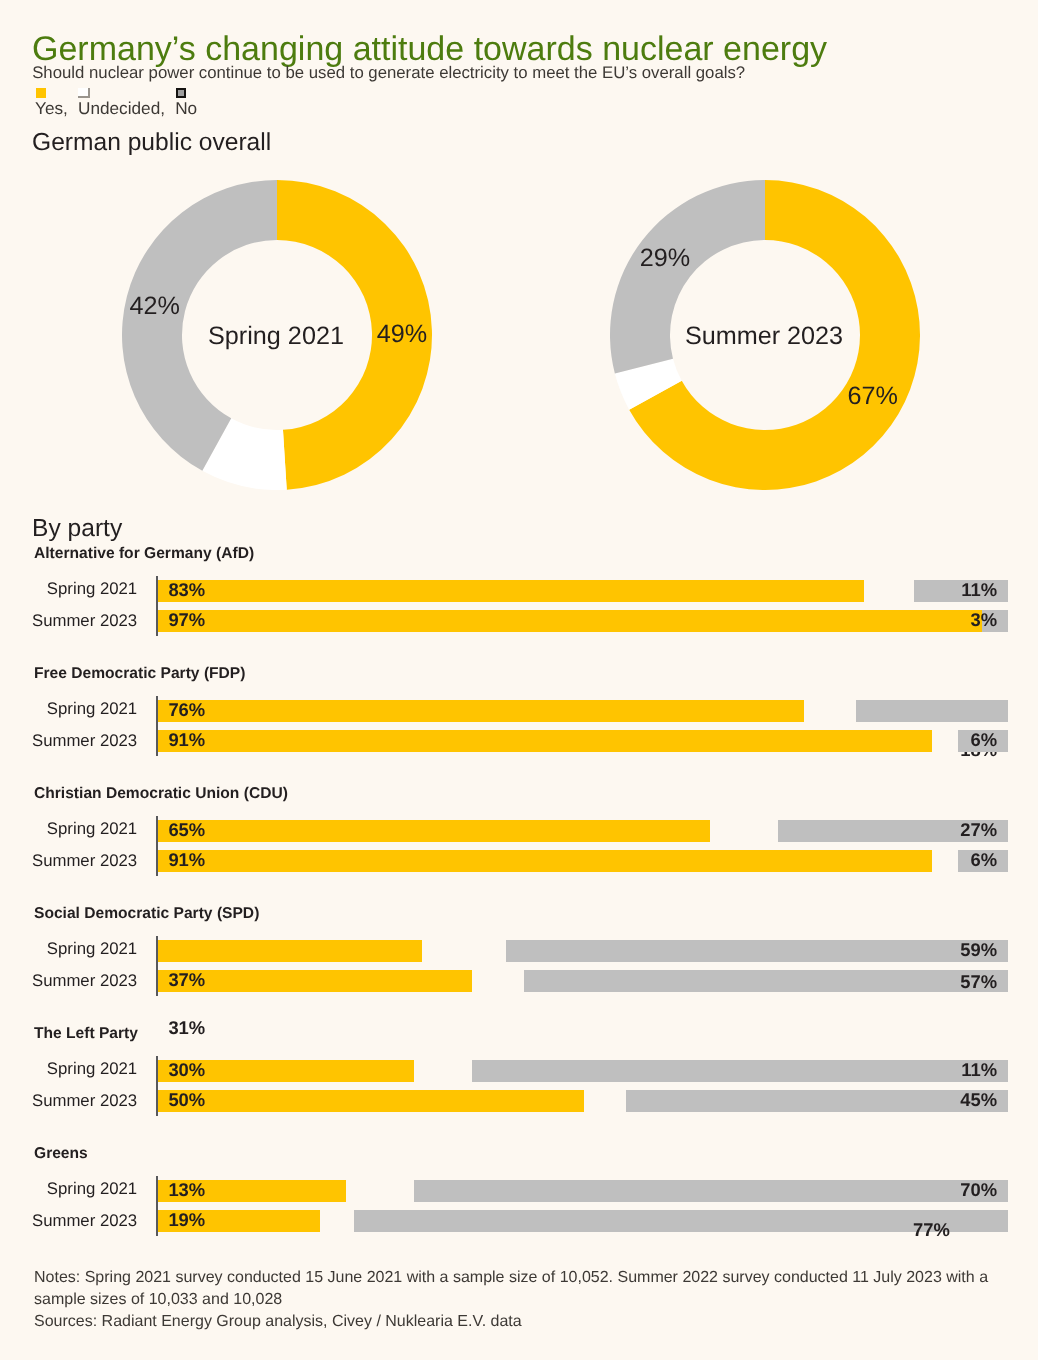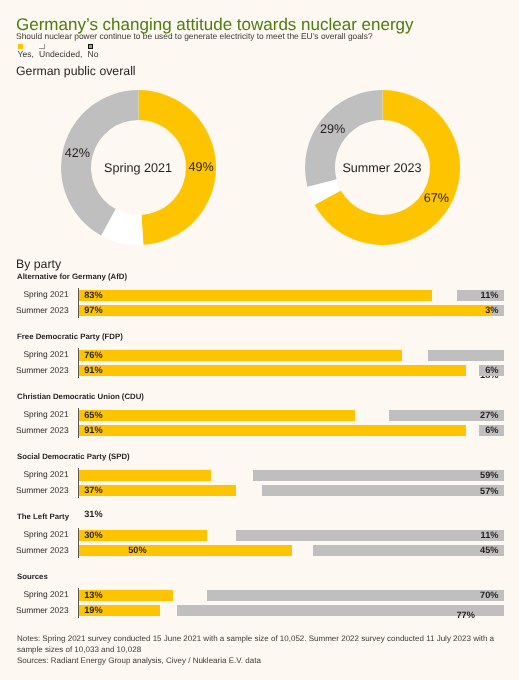--- a/index.html
+++ b/index.html
@@ -127,23 +127,23 @@
       <div class="party-name" style="top: 512.4px;">The Left Party</div>
       <div class="axis" style="left: 78.2px; top: 527.6px; height: 30.8px;"></div>
       <div class="rowlabel" style="left: 0px; width: 68.6px; top: 529.4px;">Spring 2021</div>
       <div class="bar-y" style="left: 79.2px; top: 529.8px; width: 127.44px; height: 11.3px;"></div>
       <div class="bar-g" style="left: 236.376px; top: 529.8px; width: 267.624px; height: 11.3px;"></div>
       <div class="bar-v" style="left: 84.2px; top: 529.6px;">30%</div>
       <div class="bar-v" style="left: 456.5px; top: 529.6px; width: 42px; text-align: right;">11%</div>
       <div class="rowlabel" style="left: 0px; width: 68.6px; top: 544.5px;">Summer 2023</div>
       <div class="bar-y" style="left: 79.2px; top: 544.9px; width: 212.4px; height: 11.3px;"></div>
       <div class="bar-g" style="left: 312.84px; top: 544.9px; width: 191.16px; height: 11.3px;"></div>
-      <div class="bar-v" style="left: 84.2px; top: 544.7px; margin-left: 44px;">50%</div>
+      <div class="bar-v" style="left: 84.2px; top: 544.7px;">50%</div>
       <div class="bar-v" style="left: 456.5px; top: 544.7px; width: 42px; text-align: right;">45%</div>
-      <div class="party-name" style="top: 572.4px;">Sources</div>
+      <div class="party-name" style="top: 572.4px;">Greens</div>
       <div class="axis" style="left: 78.2px; top: 587.6px; height: 30.8px;"></div>
       <div class="rowlabel" style="left: 0px; width: 68.6px; top: 589.4px;">Spring 2021</div>
       <div class="bar-y" style="left: 79.2px; top: 589.8px; width: 93.456px; height: 11.3px;"></div>
       <div class="bar-g" style="left: 206.64px; top: 589.8px; width: 297.36px; height: 11.3px;"></div>
       <div class="bar-v" style="left: 84.2px; top: 589.6px;">13%</div>
       <div class="bar-v" style="left: 456.5px; top: 589.6px; width: 42px; text-align: right;">70%</div>
       <div class="rowlabel" style="left: 0px; width: 68.6px; top: 604.5px;">Summer 2023</div>
       <div class="bar-y" style="left: 79.2px; top: 604.9px; width: 80.712px; height: 11.3px;"></div>
       <div class="bar-g" style="left: 176.904px; top: 604.9px; width: 327.096px; height: 11.3px;"></div>
       <div class="bar-v" style="left: 84.2px; top: 604.7px;">19%</div>

